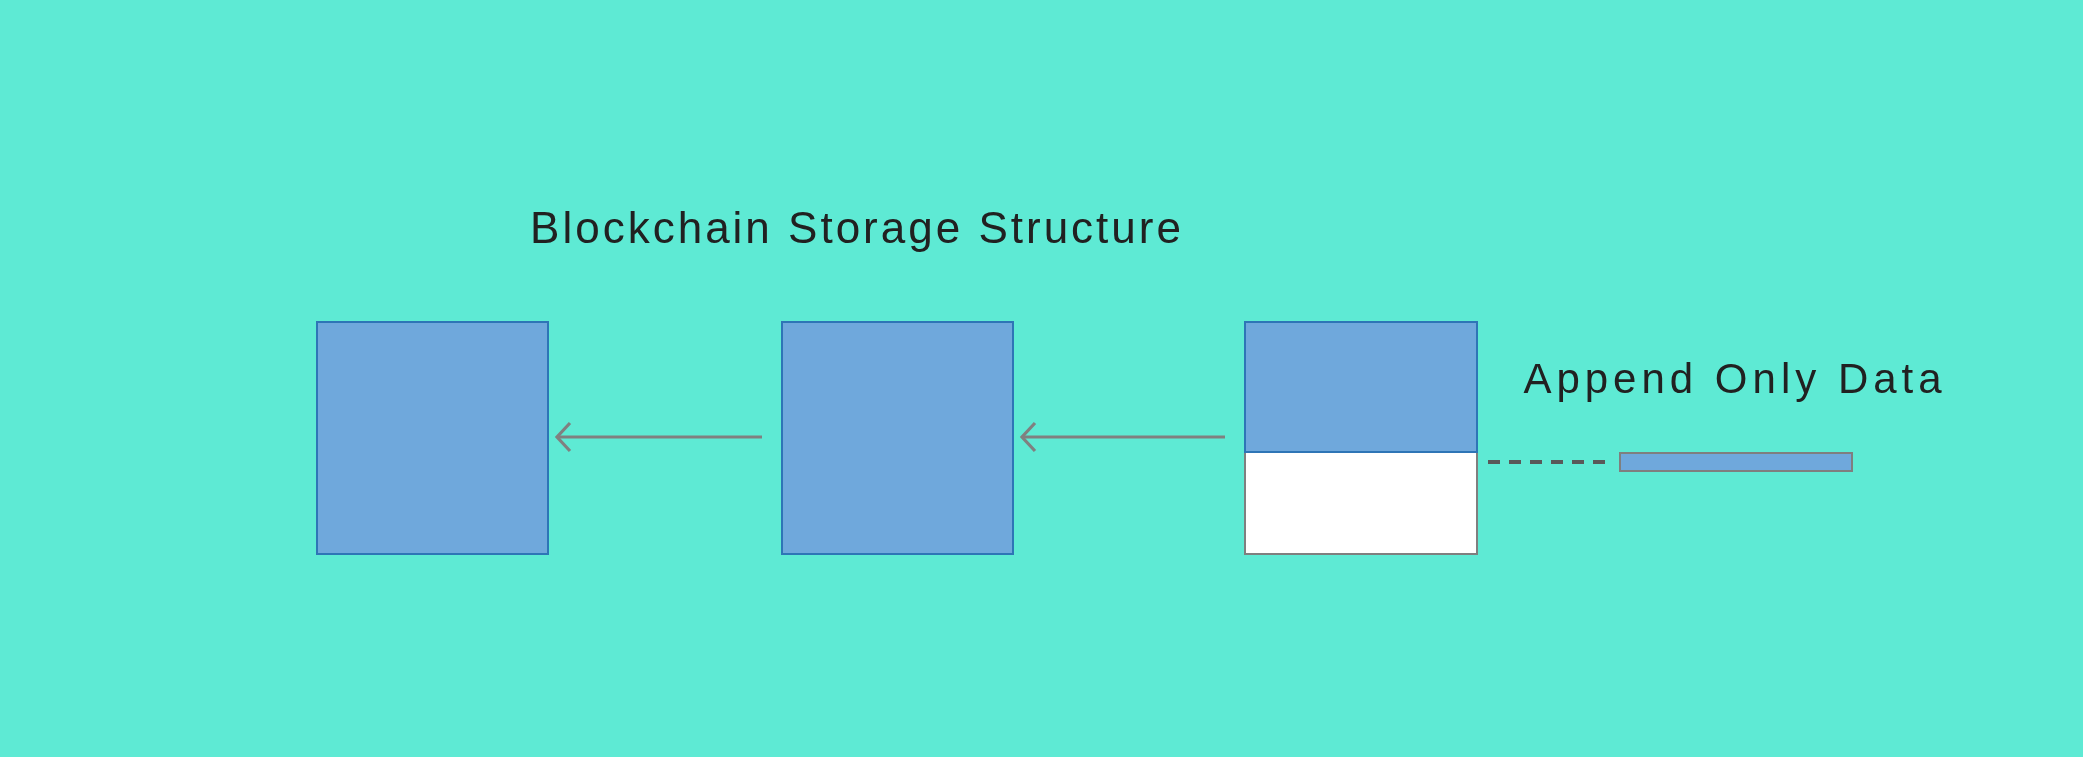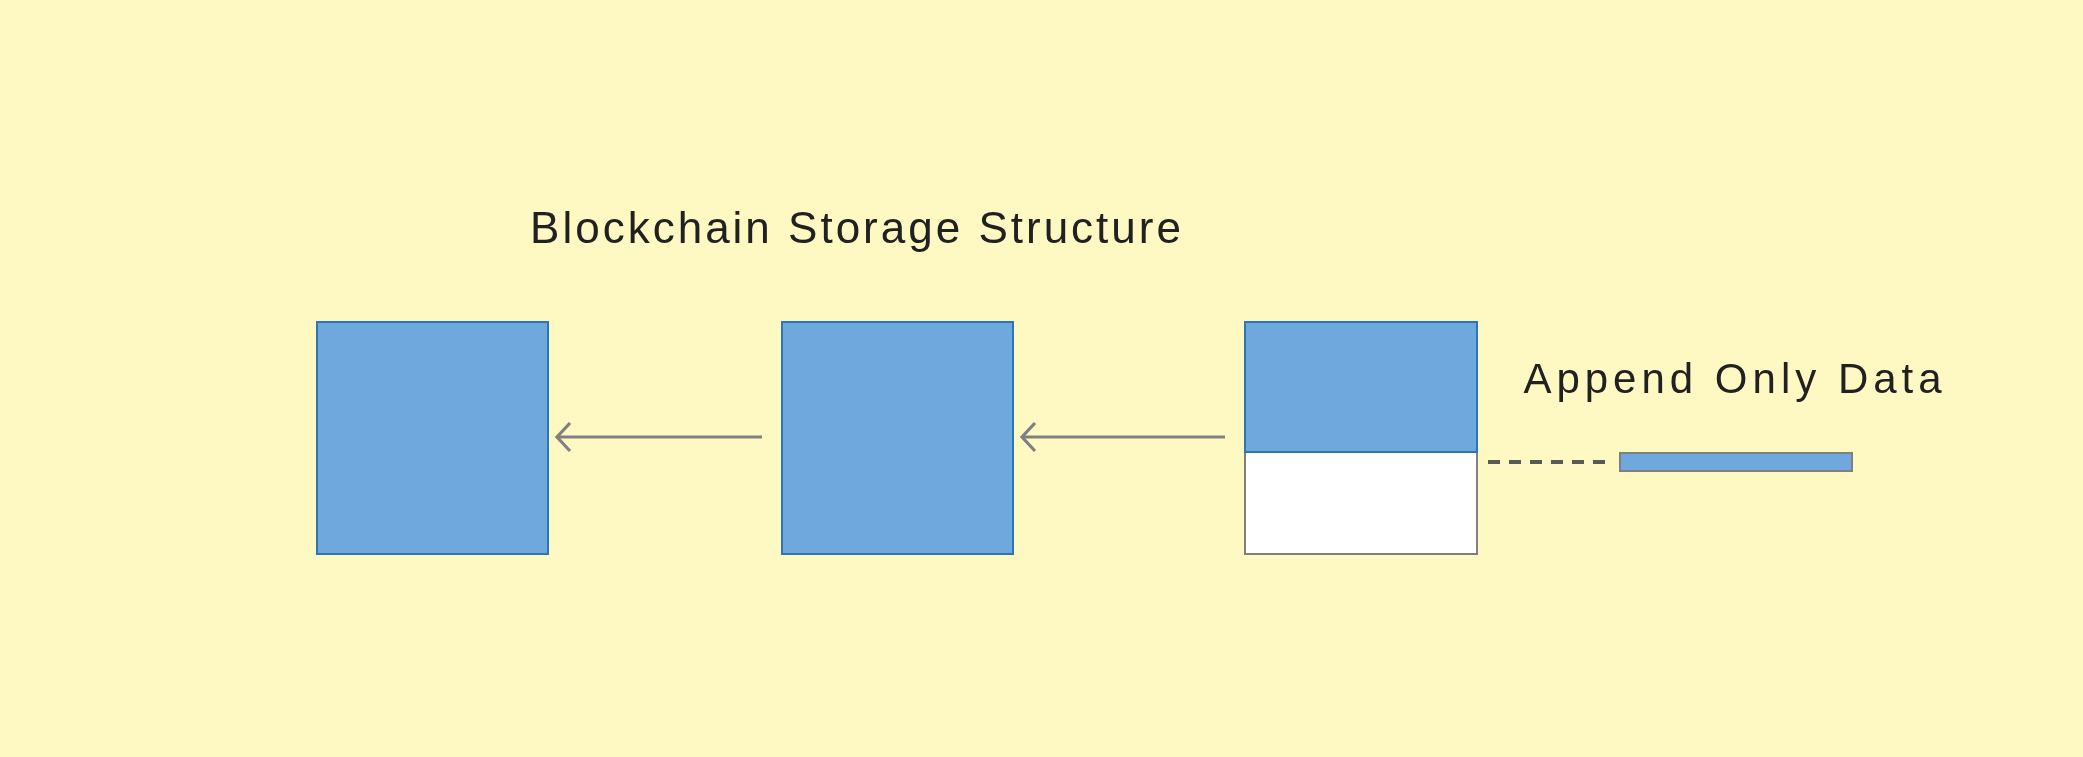--- a/index.html
+++ b/index.html
@@ -4,21 +4,21 @@
 <style>
   html, body {
     margin: 0;
     padding: 0;
     background: #ffffff;
   }
   .canvas {
     position: relative;
     width: 2083px;
     height: 757px;
-    background: #fef9c3;
+    background: #5eead4;
     overflow: hidden;
     font-family: "Liberation Sans", sans-serif;
   }
   svg text {
     font-family: "Liberation Sans", sans-serif;
     font-weight: 300;
   }
   .diagram-title {
     font-size: 44px;
     letter-spacing: 3px;

